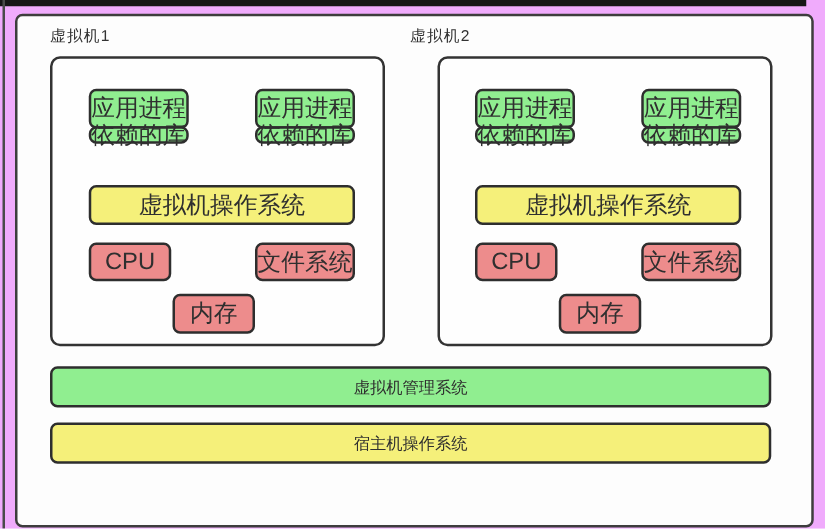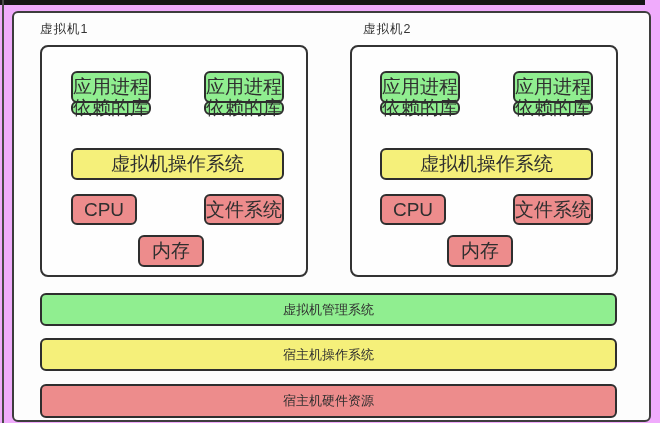--- a/index.html
+++ b/index.html
@@ -54,32 +54,31 @@
     <div class="pair" style="left:162px;top:24px;">
       <div class="node" style="background: rgb(144, 238, 144);">应用进程</div>
       <div class="node" style="background: rgb(144, 238, 144);">依赖的库</div>
     </div>
     <div class="node" style="left: 29px; top: 101px; width: 213px; height: 32px; background: rgb(245, 240, 122);">虚拟机操作系统</div>
     <div class="node" style="left: 29px; top: 147px; width: 66px; height: 31px; background: rgb(237, 140, 140);">CPU</div>
     <div class="node" style="left: 162px; top: 147px; width: 80px; height: 31px; background: rgb(237, 140, 140);">文件系统</div>
     <div class="node" style="left: 96px; top: 188px; width: 66px; height: 32px; background: rgb(237, 140, 140);">内存</div>
   </div>
 
-  <span class="vm-label" style="left:363px;top:21px;">虚拟机2</span>
+  <span class="vm-label" style="left:328px;top:21px;">虚拟机2</span>
   <div class="vm-box" style="left:350px;">
     <div class="pair" style="left:28px;top:24px;">
       <div class="node" style="background: rgb(144, 238, 144);">应用进程</div>
       <div class="node" style="background: rgb(144, 238, 144);">依赖的库</div>
     </div>
     <div class="pair" style="left:161px;top:24px;">
       <div class="node" style="background: rgb(144, 238, 144);">应用进程</div>
       <div class="node" style="background: rgb(144, 238, 144);">依赖的库</div>
     </div>
     <div class="node" style="left: 28px; top: 101px; width: 213px; height: 32px; background: rgb(245, 240, 122);">虚拟机操作系统</div>
     <div class="node" style="left: 28px; top: 147px; width: 66px; height: 31px; background: rgb(237, 140, 140);">CPU</div>
     <div class="node" style="left: 161px; top: 147px; width: 80px; height: 31px; background: rgb(237, 140, 140);">文件系统</div>
     <div class="node" style="left: 95px; top: 188px; width: 66px; height: 32px; background: rgb(237, 140, 140);">内存</div>
   </div>
 
   <div class="bar" style="top: 293px; background: rgb(144, 238, 144);">虚拟机管理系统</div>
   <div class="bar" style="top: 338px; background: rgb(245, 240, 122);">宿主机操作系统</div>
-  <div class="bar" style="top: 384px; height: 34px; background: rgb(237, 140, 140);">宿主机硬件资源</div>
 </div>
 
 </body></html>

